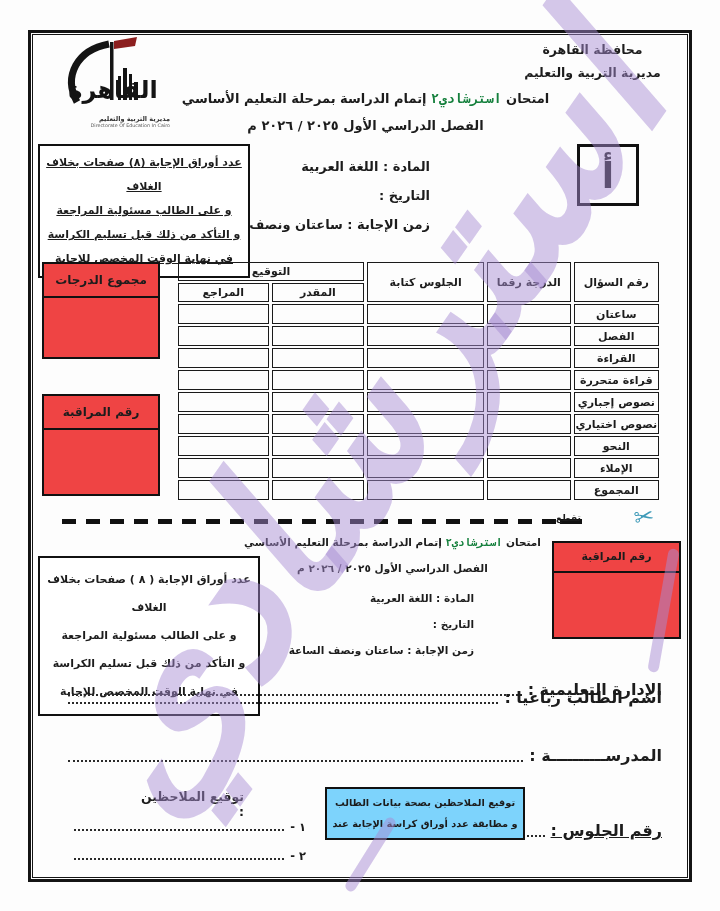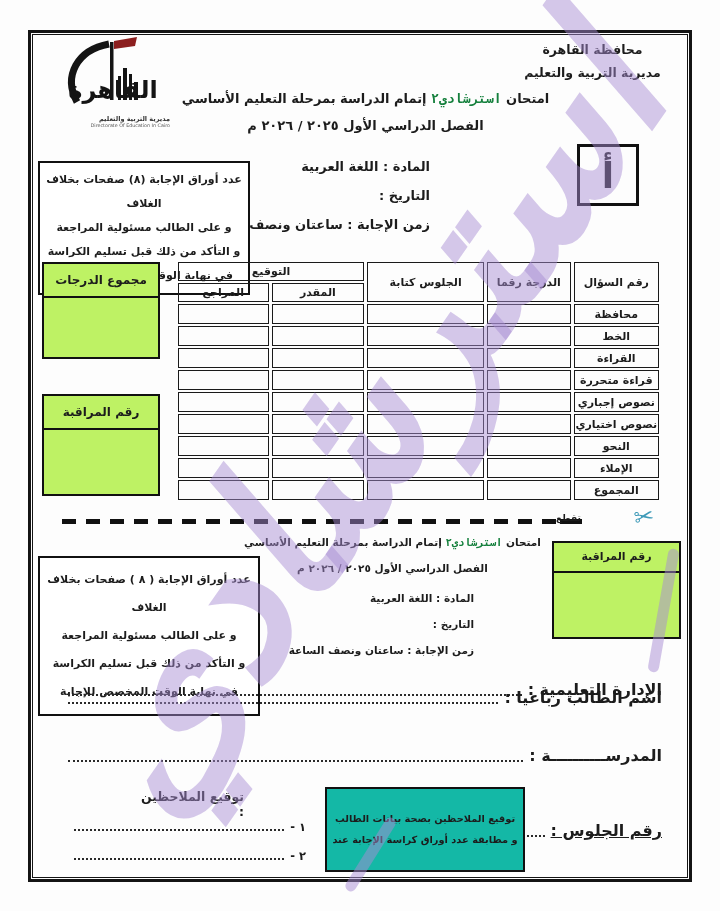--- a/index.html
+++ b/index.html
@@ -15,24 +15,24 @@
   .logo .en{font-size:4.8px;color:#555;line-height:6px;}
   .center-lines{position:absolute;left:168px;top:90px;width:395px;text-align:center;}
   .exam-line{font-size:13px;font-weight:700;line-height:18px;}
   .hl{color:#15803d;font-family:Liberation Mono, monospace;}
   .term-line{font-size:13px;font-weight:700;margin-top:9px;}
   .model-box{position:absolute;left:577px;top:144px;width:56px;height:56px;border:3px solid #111;
              display:flex;align-items:center;justify-content:center;font-size:36px;font-weight:700;}
   .meta1{position:absolute;right:290px;top:152px;text-align:right;font-size:13px;font-weight:700;line-height:29px;white-space:nowrap;}
   
   .notice{position:absolute;border:2.5px solid #111;background:#fff;text-align:center;font-weight:700;}
-  .notice1{left:38px;top:161px;width:204px;padding:5px 2px;font-size:11px;line-height:24px;}
+  .notice1{left:38px;top:144px;width:204px;padding:5px 2px;font-size:11px;line-height:24px;text-decoration:underline;}
   .notice2{left:38px;top:556px;width:214px;padding:8px 2px;font-size:11px;line-height:28px;}
   
-  .sbox{position:absolute;border:2.5px solid #111;background:#bef264;}
+  .sbox{position:absolute;border:2.5px solid #111;background:#ef4444;}
   .sbox .box-label{border-bottom:2.5px solid #111;height:32px;line-height:32px;text-align:center;font-size:12px;font-weight:700;}
   .totals{left:42px;top:262px;width:114px;height:93px;}
   .monitor1{left:42px;top:394px;width:114px;height:98px;}
   .monitor2{left:552px;top:541px;width:125px;height:94px;}
   .monitor2 .box-label{height:28px;line-height:28px;font-size:11px;}
   
   table.grades{position:absolute;left:175px;top:260px;width:487px;border-collapse:separate;border-spacing:3px 2px;table-layout:fixed;}
   .grades th,.grades td{border:1.6px solid #1a1a1a;font-size:11px;font-weight:700;text-align:center;padding:0;height:18px;overflow:hidden;white-space:nowrap;}
   .grades th{height:17px;}
   
@@ -46,22 +46,22 @@
   .sec2-term{margin-top:8px;}
   .sec2-meta{position:absolute;right:246px;top:585px;text-align:right;font-size:10.5px;font-weight:700;line-height:26px;white-space:nowrap;}
   
   .form-row{position:absolute;right:58px;display:flex;flex-direction:row;align-items:flex-end;font-size:16px;font-weight:700;}
   .form-row .lbl{white-space:nowrap;}
   .leader{flex:1;border-bottom:2px dotted #2a2a2a;height:4px;margin:0 6px 3px 6px;}
   
   .obs-title{position:absolute;left:134px;top:789px;width:110px;font-size:12.5px;font-weight:700;text-align:right;}
   .obs-row{position:absolute;left:68px;width:238px;display:flex;flex-direction:row;align-items:flex-end;font-size:11.5px;font-weight:700;}
   
-  .attest{position:absolute;left:325px;top:787px;width:192px;border:2.5px solid #111;background:#14b8a6;
-          text-align:center;font-size:9.8px;font-weight:700;line-height:20.5px;padding:20px 2px;}
+  .attest{position:absolute;left:325px;top:787px;width:192px;border:2.5px solid #111;background:#7dd3fc;
+          text-align:center;font-size:9.8px;font-weight:700;line-height:20.5px;padding:4px 2px;}
   
   .watermark{position:absolute;left:-190px;top:300px;width:1100px;text-align:center;z-index:40;pointer-events:none;
      font-size:205px;font-weight:700;font-style:italic;letter-spacing:-6px;
      color:rgba(167,140,212,0.48);transform:rotate(-55deg);}
   .wm-stroke{position:absolute;z-index:40;background:rgba(167,140,212,0.5);border-radius:8px;pointer-events:none;}
   .wm-s1{left:658px;top:548px;width:11px;height:125px;transform:rotate(10deg);}
   .wm-s2{left:365px;top:812px;width:11px;height:85px;transform:rotate(32deg);}
 </style>
 </head>
 <body>
@@ -141,28 +141,28 @@
       <th rowspan="2">رقم السؤال</th>
       <th rowspan="2">الدرجة رقما</th>
       <th rowspan="2">الجلوس كتابة</th>
       <th colspan="2">التوقيع</th>
     </tr>
     <tr>
       <th>المقدر</th>
       <th>المراجع</th>
     </tr>
     <tr>
-          <td>محافظة</td>
-          <td></td>
-          <td></td>
-          <td></td>
-          <td></td>
-        </tr>
-    <tr>
-          <td>الخط</td>
+          <td>ساعتان</td>
+          <td></td>
+          <td></td>
+          <td></td>
+          <td></td>
+        </tr>
+    <tr>
+          <td>الفصل</td>
           <td></td>
           <td></td>
           <td></td>
           <td></td>
         </tr>
     <tr>
           <td>القراءة</td>
           <td></td>
           <td></td>
           <td></td>

